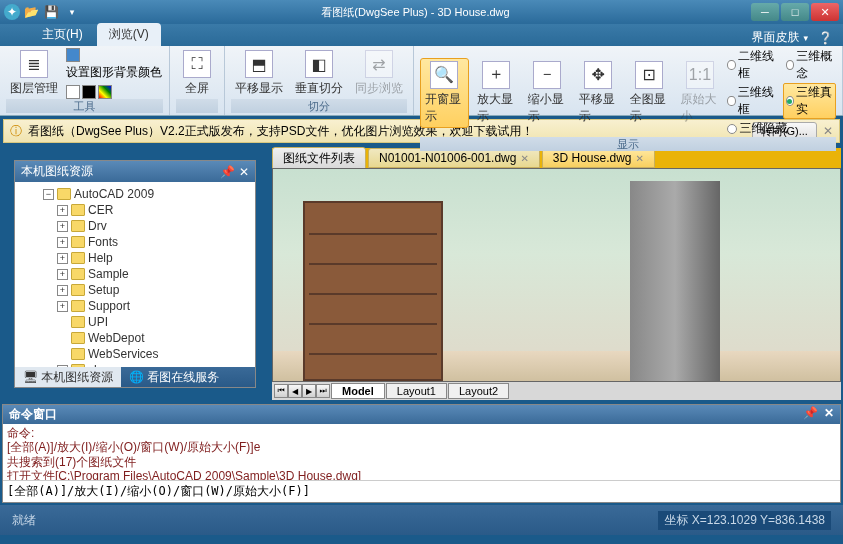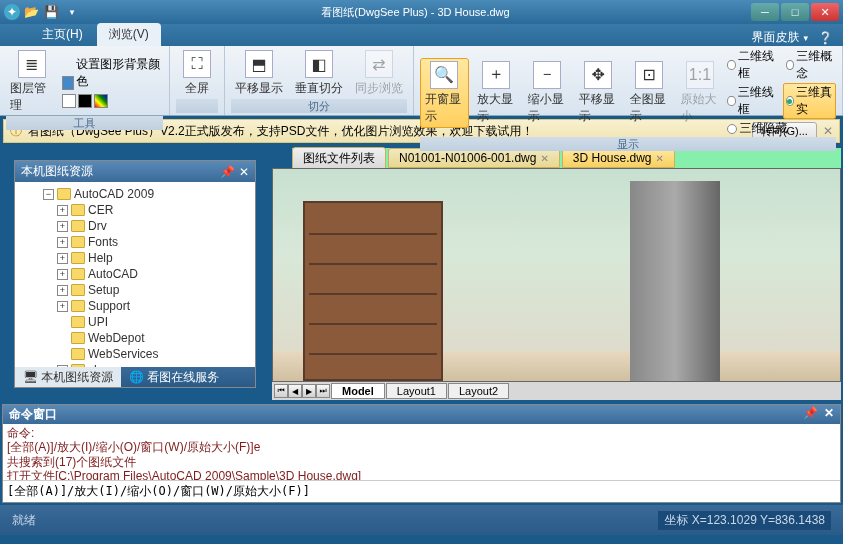--- a/index.html
+++ b/index.html
@@ -39,21 +39,21 @@
 .sidebar-title{background:linear-gradient(#5a8ab8,#3a6a98);color:#fff;padding:2px 6px;font-size:11px;display:flex;align-items:center;}
 .tree{flex:1;overflow:auto;padding:4px 2px;font-size:12px;color:#333;}
 .tree-item{display:flex;align-items:center;gap:3px;padding:1px 0;padding-left:40px;}
 .tree-item.root{padding-left:26px;}
 .tree-item .exp{width:11px;height:11px;border:1px solid #888;background:#fff;display:inline-flex;align-items:center;justify-content:center;font-size:9px;line-height:1;color:#333;}
 .tree-item .fld{width:14px;height:12px;background:#f8d868;border:1px solid #c8a838;border-radius:1px;}
 .sidebar-tabs{display:flex;background:linear-gradient(#3a6a98,#2a5a88);height:20px;}
 .sidebar-tab{padding:2px 8px;font-size:11px;color:#fff;display:flex;align-items:center;gap:3px;}
 .sidebar-tab.active{background:#e0e8f0;color:#333;}
 .viewarea{flex:1;margin:2px;display:flex;flex-direction:column;}
-.doctabs{height:20px;background:#86efac;display:flex;align-items:center;margin-left:20px;}
+.doctabs{height:20px;background:#eab308;display:flex;align-items:center;}
 .doctab{padding:2px 10px;font-size:11px;background:linear-gradient(#f0e8c0,#e8d890);border:1px solid #c8b060;border-radius:3px 3px 0 0;margin-right:2px;display:flex;align-items:center;gap:4px;}
 .doctab.active{background:linear-gradient(#ffe8a0,#f8d060);}
 .doctab.first{background:linear-gradient(#f0f0f0,#d8d8d8);}
 .doctab .x{color:#888;font-size:10px;}
 .canvas{flex:1;background:linear-gradient(180deg,#c8e0d0 0%,#d8e8d8 40%,#e0d8c8 100%);border:1px solid #666;position:relative;overflow:hidden;}
 .bookshelf{position:absolute;left:30px;bottom:0;width:140px;height:180px;background:#8a5a3a;border:2px solid #5a3a2a;}
 .shelf{position:absolute;left:4px;right:4px;height:2px;background:#5a3a2a;}
 .chimney{position:absolute;right:120px;bottom:0;width:90px;height:200px;background:linear-gradient(90deg,#888 0%,#aaa 50%,#666 100%);}
 .floor{position:absolute;left:0;right:0;bottom:0;height:30px;background:linear-gradient(#e8d8c0,#d0c0a0);}
 .tooltip{position:absolute;top:40px;right:160px;background:#ffffe0;border:1px solid #888;padding:2px 6px;font-size:11px;}
@@ -62,21 +62,21 @@
 .vcr-btn{width:14px;height:14px;border:1px solid #888;background:linear-gradient(#f8f8f8,#d0d0d0);font-size:8px;display:flex;align-items:center;justify-content:center;}
 .mtab{padding:1px 10px;border:1px solid #888;background:#f0f0f0;font-size:11px;margin-left:1px;}
 .mtab.active{background:#fff;font-weight:bold;}
 .cmdpanel{margin:2px;border:1px solid #888;background:#fff;}
 .cmd-title{background:linear-gradient(#5a8ab8,#3a6a98);color:#fff;padding:1px 6px;font-size:11px;display:flex;font-weight:bold;}
 .cmd-title .spacer{flex:1;}
 .cmd-body{padding:2px 4px;font-family:SimSun,monospace;font-size:12px;color:#7f1d1d;line-height:1.2;height:56px;overflow:hidden;}
 .cmd-input{border-top:1px solid #ccc;padding:2px 4px;font-family:SimSun,monospace;font-size:12px;}
 .statusbar{height:30px;background:linear-gradient(#3a6a98,#2a5a88);color:#c8d8e8;display:flex;align-items:center;padding:0 12px;font-size:11px;}
 .statusbar .coord{margin-left:auto;background:#1a4a78;padding:1px 6px;}
-.color-row{display:flex;align-items:flex-end;gap:2px;font-size:11px;}
+.color-row{display:flex;align-items:flex-start;gap:2px;font-size:11px;flex-direction:column;}
 .color-sw{width:14px;height:14px;border:1px solid #888;}
 </style>
 </head>
 <body>
 
 <div class="titlebar">
   <div class="left-icons">
     <span class="icon-s" style="background:#4ac;border-radius:50%;color:#fff;">✦</span>
     <span class="icon-s" style="color:#fc6;">📂</span>
     <span class="icon-s" style="color:#adf;">💾</span>
@@ -243,21 +243,21 @@
           <span>Fonts</span>
         </div>
       <div class="tree-item">
           <span class="exp">+</span>
           <span class="fld"></span>
           <span>Help</span>
         </div>
       <div class="tree-item">
           <span class="exp">+</span>
           <span class="fld"></span>
-          <span>AutoCAD</span>
+          <span>Sample</span>
         </div>
       <div class="tree-item">
           <span class="exp">+</span>
           <span class="fld"></span>
           <span>Setup</span>
         </div>
       <div class="tree-item">
           <span class="exp">+</span>
           <span class="fld"></span>
           <span>Support</span>

